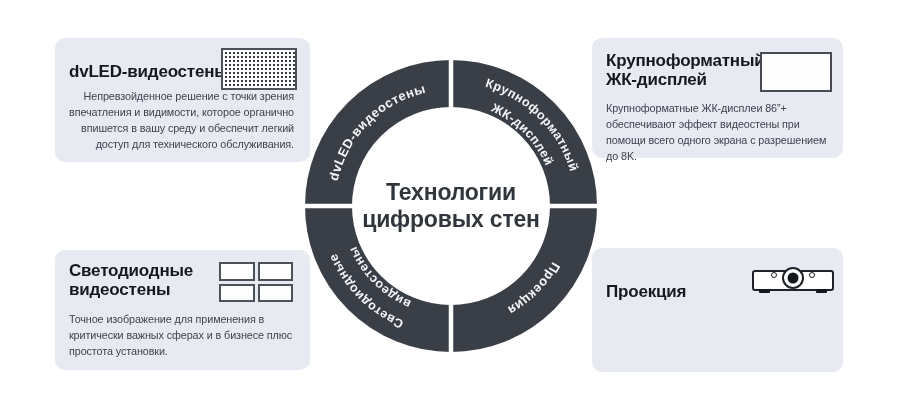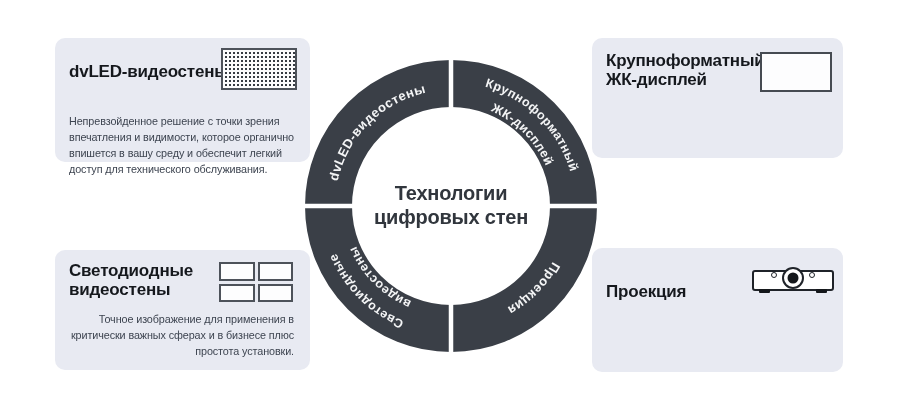--- a/index.html
+++ b/index.html
@@ -38,23 +38,23 @@
   .card--bl .card-title { margin-top: 11px; }
   .card--br .card-title { margin-top: 34px; }
 
   .card-body {
     margin: 0;
     font-size: 10.8px;
     letter-spacing: -0.1px;
     line-height: 1.48;
     color: var(--body-text, #3d4450);
   }
-  .card--tl .card-body { margin-top: 33px; }
+  .card--tl .card-body { margin-top: 8px; text-align: right; }
   .card--tr .card-body { margin-top: 12px; }
-  .card--bl .card-body { margin-top: 13px; text-align: right; }
+  .card--bl .card-body { margin-top: 13px; }
   .card--br .card-body { margin-top: 15px; }
 
   
   .icon { position: absolute; }
 
   .icon-led-matrix {
     top: 10px; right: 13px;
     width: 76px; height: 42px;
     border: 2px solid #4d525a;
     background-color: #fcfcfd;
@@ -133,21 +133,21 @@
   }
   .ring-label--lg { font-size: 13px; }
   .ring-label--sm { font-size: 12.5px; }
 
   .center-title {
     position: absolute;
     left: 451px; top: 206px;
     transform: translate(-50%, -50%);
     text-align: center;
     white-space: pre-line;
-    font-size: 20px;
+    font-size: 23px;
     font-weight: 700;
     line-height: 1.18;
     letter-spacing: -0.2px;
     color: #31363d;
   }
 </style>
 </head>
 <body>
 
 <svg class="ring" width="900" height="412" viewBox="0 0 900 412">
@@ -190,20 +190,21 @@
 <div class="card card--tl">
   <div class="icon icon-led-matrix"></div>
   <h3 class="card-title">dvLED-видеостены</h3>
   <p class="card-body">Непревзойденное решение с точки зрения впечатления и видимости, которое органично впишется в вашу среду и обеспечит легкий доступ для технического обслуживания.</p>
 </div>
 
 <div class="card card--tr">
   <div class="icon icon-lcd"></div>
   <h3 class="card-title">Крупноформатный
 ЖК-дисплей</h3>
+  <p class="card-body">Крупноформатные ЖК-дисплеи 86”+ обеспечивают эффект видеостены при помощи всего одного экрана с разрешением до 8K.</p>
 </div>
 
 <div class="card card--bl">
   <div class="icon icon-grid">
     <div class="cell"></div>
     <div class="cell"></div>
     <div class="cell"></div>
     <div class="cell"></div>
   </div>
   <h3 class="card-title">Светодиодные

